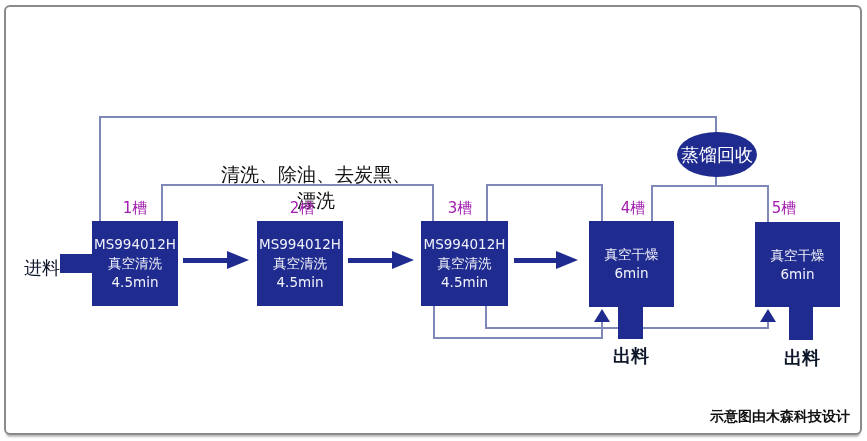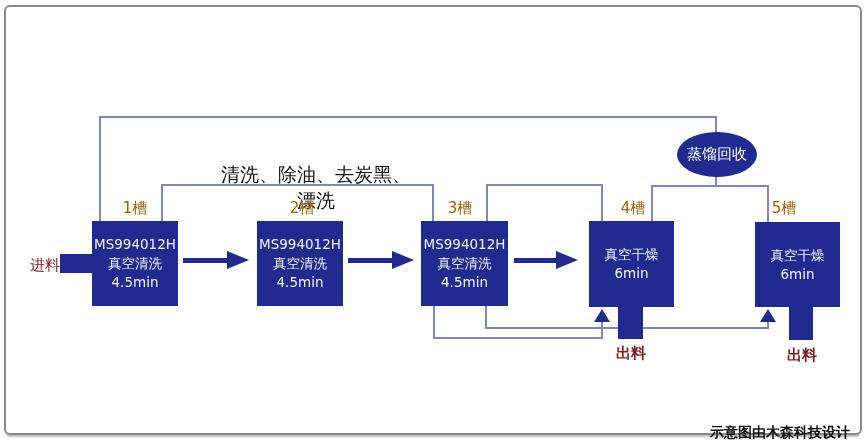--- a/index.html
+++ b/index.html
@@ -4,35 +4,35 @@
 <style>
   html,body{margin:0;padding:0;background:#fff;}
   #stage{position:relative;width:867px;height:441px;background:#fff;overflow:hidden;
          font-family:"DejaVu Sans","Liberation Sans",sans-serif;color:#111;}
   .frame{position:absolute;left:4px;top:5px;width:854px;height:426px;border:2px solid #8a8a8a;
          border-radius:6px;background:#fff;box-shadow:0 4px 2px -2px #bdbdbd;}
   .title{position:absolute;left:0;top:29px;width:867px;text-align:center;
          font-size:20px;font-weight:bold;letter-spacing:1px;}
   .tank{position:absolute;background:#1f2b8e;color:#f2f3fa;display:flex;flex-direction:column;
         justify-content:center;align-items:center;text-align:center;font-size:13.5px;line-height:19px;z-index:3;}
-  .tanklabel{position:absolute;width:60px;text-align:center;font-size:15px;color:#a16207;z-index:4;}
-  .sidetext{position:absolute;font-size:15px;color:#7f1d1d;z-index:4;}
+  .tanklabel{position:absolute;width:60px;text-align:center;font-size:15px;color:#a21caf;z-index:4;}
+  .sidetext{position:absolute;font-size:18px;color:#0f172a;z-index:4;}
   .navy{position:absolute;background:#1f2b8e;z-index:3;}
   .pipe{position:absolute;background:#7e89ba;z-index:1;}
   .ellipse{position:absolute;left:677px;top:132px;width:80px;height:45px;background:#1f2b8e;
            border-radius:50%;display:flex;align-items:center;justify-content:center;
-           color:#fff;font-size:15px;z-index:3;}
+           color:#fff;font-size:18px;z-index:3;}
   .arrowline{position:absolute;height:5px;background:#1f2b8e;z-index:3;}
   .arrowhead-right{position:absolute;width:0;height:0;border-top:9px solid transparent;
            border-bottom:9px solid transparent;border-left:22px solid #1f2b8e;z-index:3;}
   .arrowhead-up{position:absolute;width:0;height:0;border-left:8px solid transparent;
            border-right:8px solid transparent;border-bottom:13px solid #1f2b8e;z-index:3;}
   .note{position:absolute;left:216px;top:162px;width:200px;text-align:center;font-size:19px;z-index:2;}
   .credit{position:absolute;left:630px;top:408px;width:220px;text-align:right;
-          font-size:14px;font-weight:bold;z-index:4;margin-top:16px;}
+          font-size:14px;font-weight:bold;z-index:4;}
 </style>
 </head>
 <body>
 
 <div id="stage">
   <div class="frame"></div>
 
 
   <div class="pipe" style="left:99px;top:116px;width:2px;height:105px"></div>
   <div class="pipe" style="left:99px;top:116px;width:618px;height:2px"></div>

